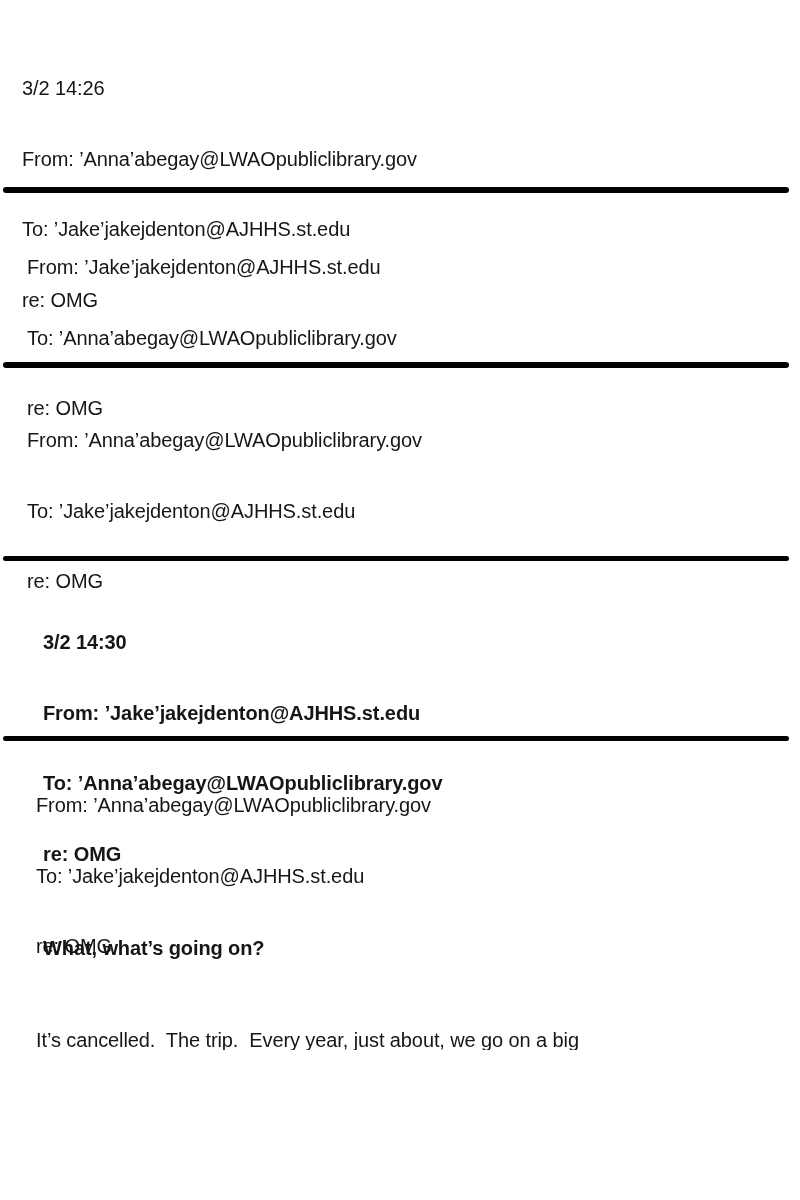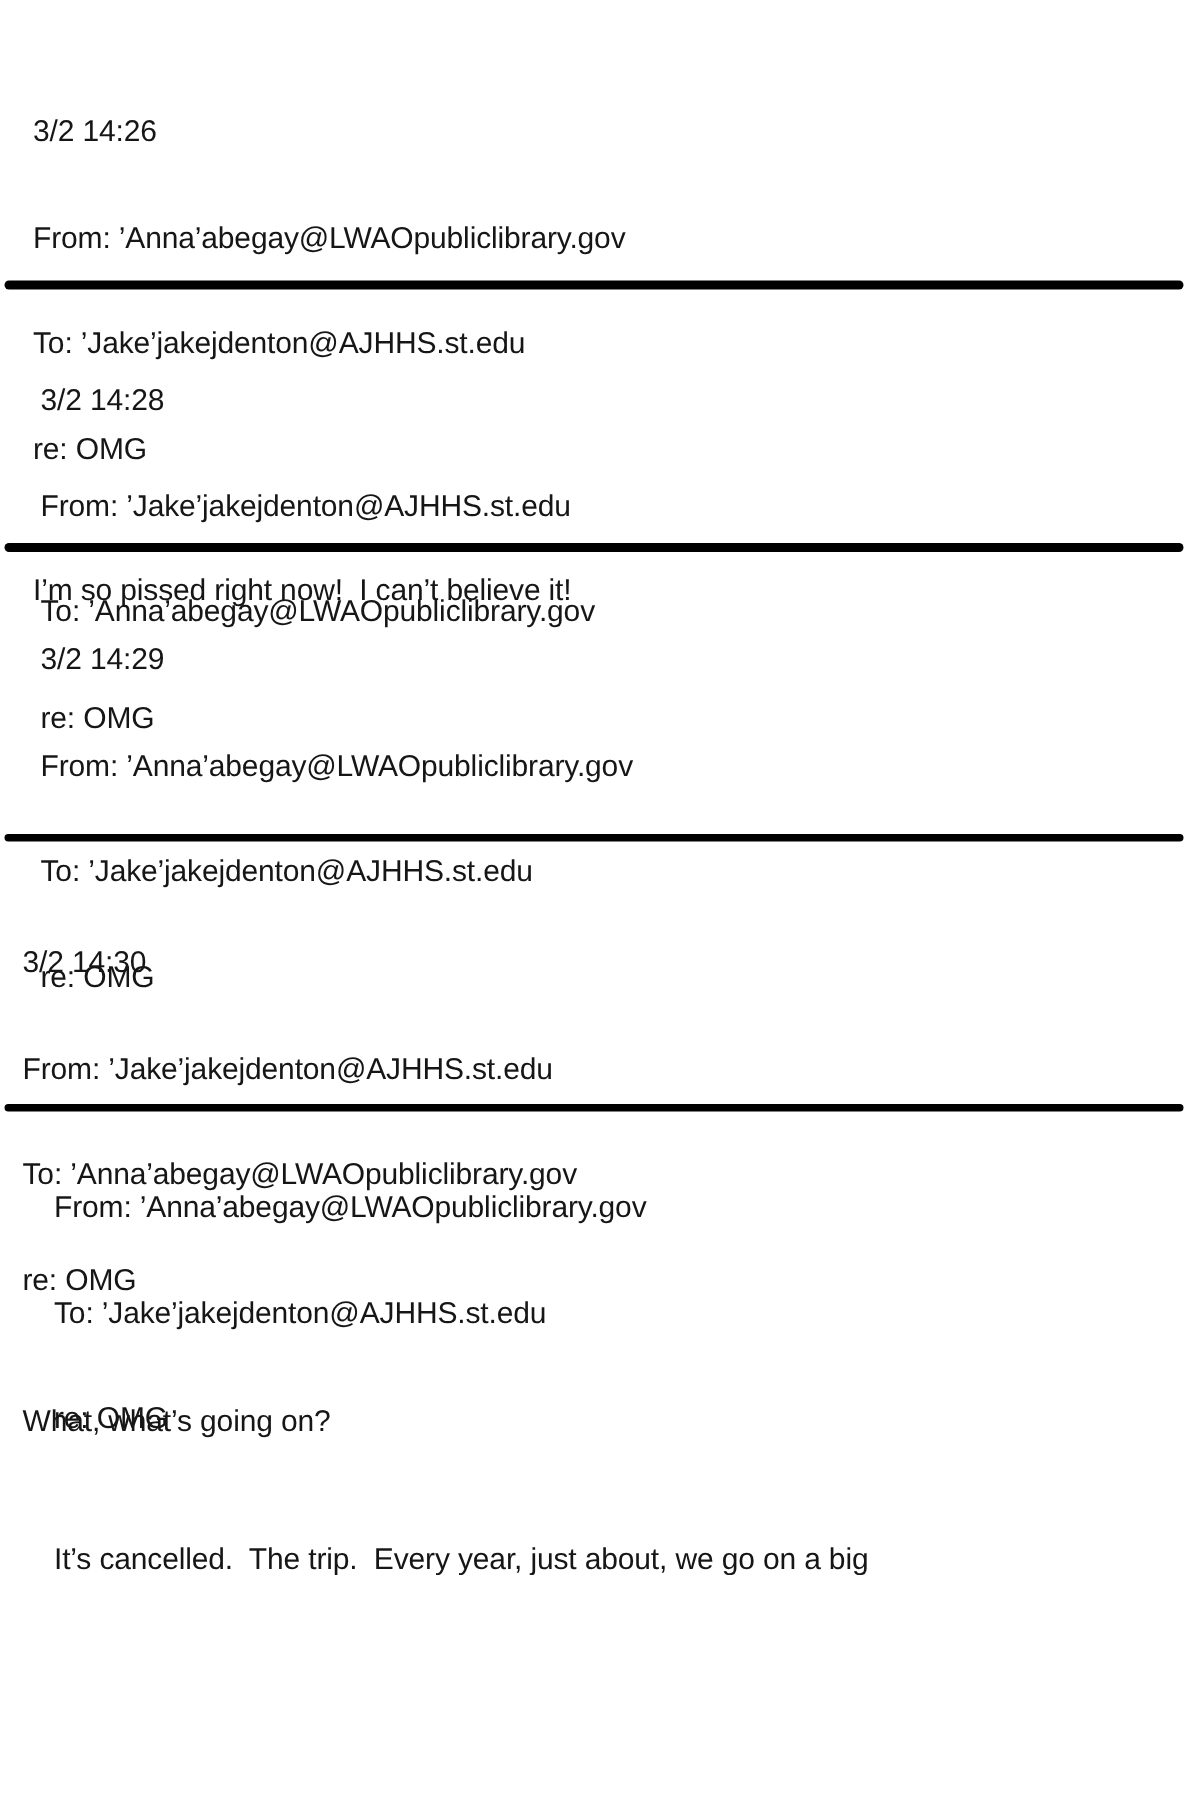--- a/index.html
+++ b/index.html
@@ -42,44 +42,41 @@
 </head>
 <body>
 
 <div class="page">
 
   <section class="email" style="top:30px; left:22px;">
     <div class="hline">3/2 14:26</div>
     <div class="hline"><span>From: </span><span>’Anna’abegay@LWAOpubliclibrary.gov</span></div>
     <div class="hline"><span>To: </span><span>’Jake’jakejdenton@AJHHS.st.edu</span></div>
     <div class="hline"><span>re: </span><span>OMG</span></div>
-    <div class="body">I’m so pissed right now!  I can’t believe it!</div>
   </section>
 
   <div class="sep s1" style="top:187px;"></div>
 
   <section class="email" style="top:209px; left:27px;">
-    <div class="hline">3/2 14:28</div>
     <div class="hline"><span>From: </span><span>’Jake’jakejdenton@AJHHS.st.edu</span></div>
     <div class="hline"><span>To: </span><span>’Anna’abegay@LWAOpubliclibrary.gov</span></div>
     <div class="hline"><span>re: </span><span>OMG</span></div>
   </section>
 
   <div class="sep s2" style="top:362px;"></div>
 
   <section class="email" style="top:382px; left:27px;">
-    <div class="hline">3/2 14:29</div>
     <div class="hline"><span>From: </span><span>’Anna’abegay@LWAOpubliclibrary.gov</span></div>
     <div class="hline"><span>To: </span><span>’Jake’jakejdenton@AJHHS.st.edu</span></div>
     <div class="hline"><span>re: </span><span>OMG</span></div>
   </section>
 
   <div class="sep s3" style="top:556px;"></div>
 
-  <section class="email" style="top:584px; left:15px;">
+  <section class="email" style="top:584px; left:43px;font-weight:bold;">
     <div class="hline">3/2 14:30</div>
     <div class="hline"><span>From: </span><span>’Jake’jakejdenton@AJHHS.st.edu</span></div>
     <div class="hline"><span>To: </span><span>’Anna’abegay@LWAOpubliclibrary.gov</span></div>
     <div class="hline"><span>re: </span><span>OMG</span></div>
     <div class="body">What, what’s going on?</div>
   </section>
 
   <div class="sep s4" style="top:736px;"></div>
 
   <section class="email" style="top:747px; left:36px;">

